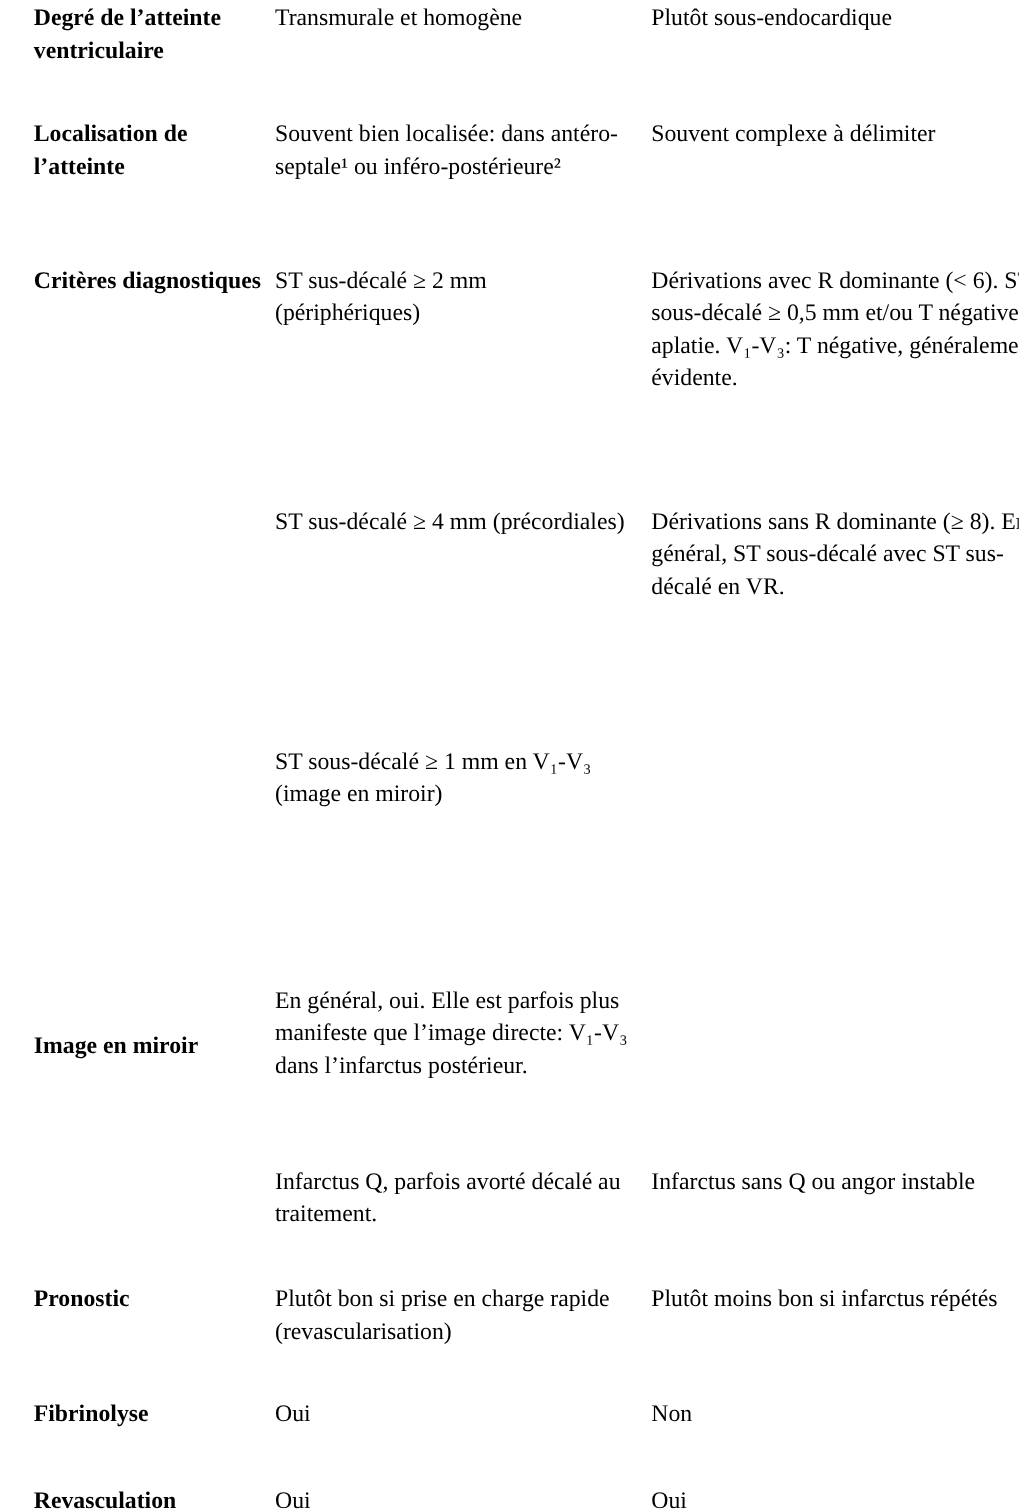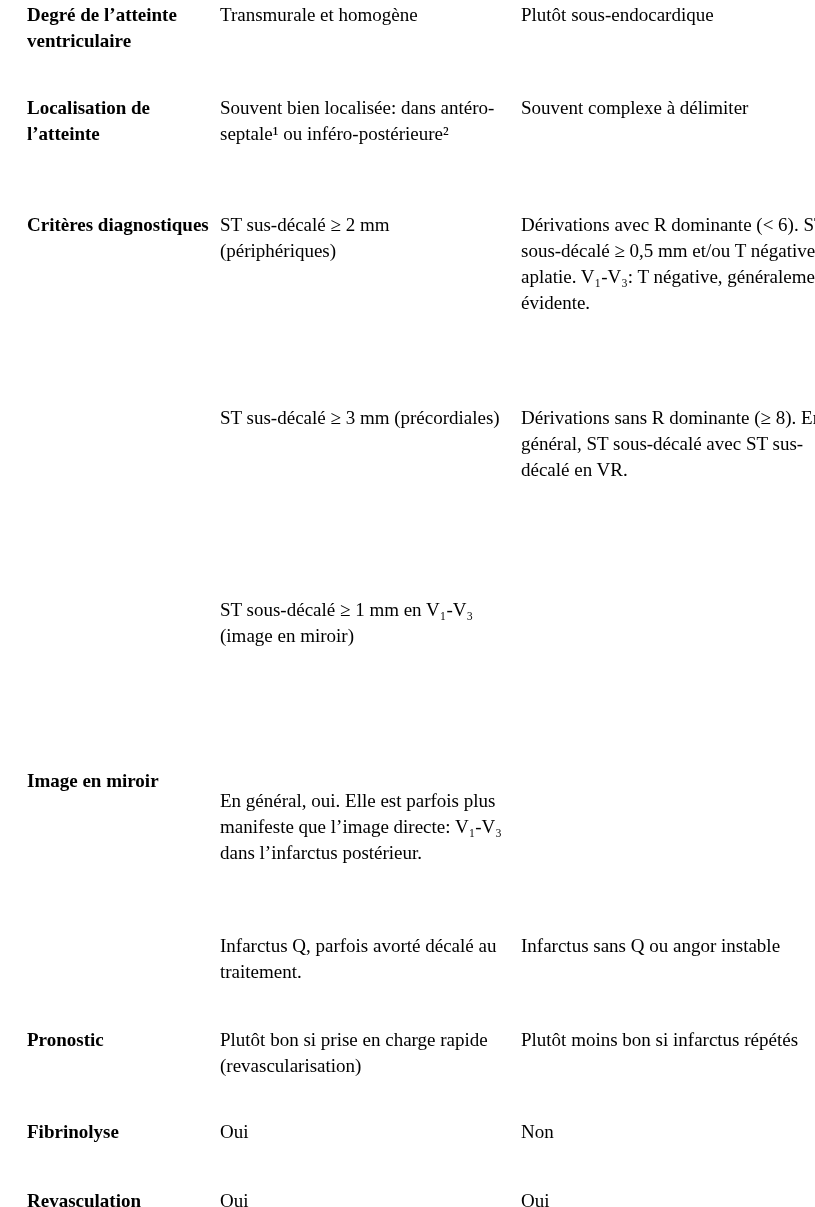--- a/index.html
+++ b/index.html
@@ -41,25 +41,25 @@
   <div class="cell c1" style="top:2px">Transmurale et homogène</div>
   <div class="cell c2" style="top:2px">Plutôt sous-endocardique</div>
 
   <div class="row-label" style="top:95px">Localisation de l’atteinte</div>
   <div class="cell c1" style="top:95px">Souvent bien localisée: dans antéro-septale¹ ou inféro-postérieure²</div>
   <div class="cell c2" style="top:95px">Souvent complexe à délimiter</div>
 
   <div class="row-label" style="top:212px">Critères diagnostiques</div>
   <div class="cell c1" style="top:212px">ST sus-décalé ≥ 2 mm (périphériques)</div>
   <div class="cell c2" style="top:212px">Dérivations avec R dominante (&lt; 6). ST sous-décalé ≥ 0,5 mm et/ou T négative ou aplatie. V₁-V₃: T négative, généralement évidente.</div>
-  <div class="cell c1" style="top:405px">ST sus-décalé ≥ 3 mm (précordiales)</div>
+  <div class="cell c1" style="top:405px">ST sus-décalé ≥ 4 mm (précordiales)</div>
   <div class="cell c2" style="top:405px">Dérivations sans R dominante (≥ 8). En général, ST sous-décalé avec ST sus-décalé en VR.</div>
   <div class="cell c1" style="top:597px">ST sous-décalé ≥ 1 mm en V₁-V₃ (image en miroir)</div>
 
-  <div class="row-label" style="top:768px">Image en miroir</div>
+  <div class="row-label" style="top:824px">Image en miroir</div>
   <div class="cell c1" style="top:788px">En général, oui. Elle est parfois plus manifeste que l’image directe: V₁-V₃ dans l’infarctus postérieur.</div>
 
   <div class="cell c1" style="top:933px">Infarctus Q, parfois avorté décalé au traitement.</div>
   <div class="cell c2" style="top:933px">Infarctus sans Q ou angor instable</div>
 
   <div class="row-label" style="top:1027px">Pronostic</div>
   <div class="cell c1" style="top:1027px">Plutôt bon si prise en charge rapide (revascularisation)</div>
   <div class="cell c2" style="top:1027px">Plutôt moins bon si infarctus répétés</div>
 
   <div class="row-label" style="top:1119px">Fibrinolyse</div>

